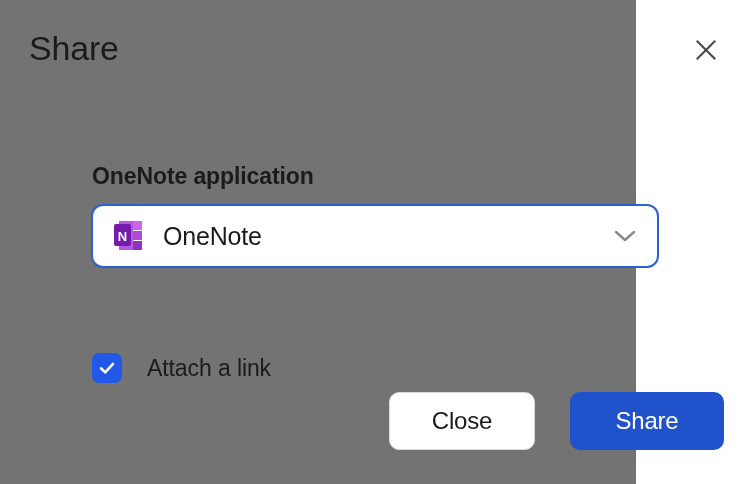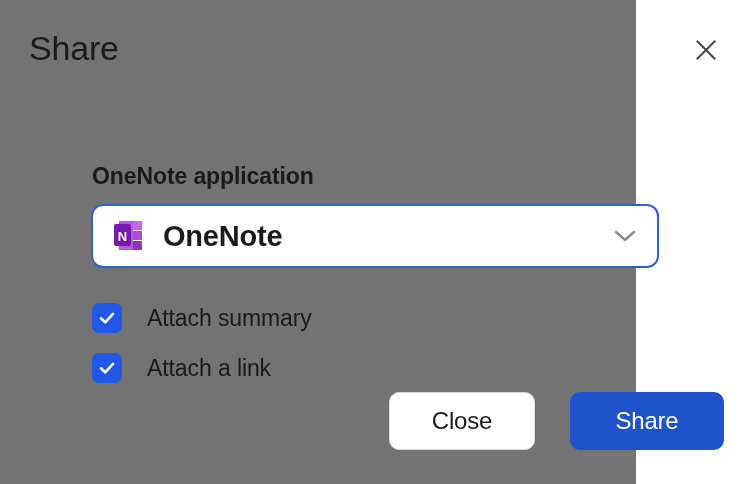--- a/index.html
+++ b/index.html
@@ -86,23 +86,23 @@
     position: relative;
     flex: 0 0 auto;
     margin-left: 20px;
     width: 30px;
     height: 32px;
     display: block;
   }
 
   #selected-application-name {
     margin-left: 20px;
-    font-size: 29px;
+    font-size: 25px;
     line-height: 32px;
-    font-weight: 700;
+    font-weight: 400;
     color: #1b1b1b;
     letter-spacing: -0.2px;
     white-space: nowrap;
   }
 
   #dropdown-chevron-icon {
     position: absolute;
     right: 20px;
     top: 50%;
     transform: translateY(-50%);
@@ -220,30 +220,20 @@
 
     <span id="selected-application-name">OneNote</span>
 
     <span id="dropdown-chevron-icon">
       <svg width="22" height="14" viewBox="0 0 22 14" aria-hidden="true">
         <path d="M2 3 L11 11 L20 3" stroke="#8a8a8f" stroke-width="2.4" fill="none" stroke-linecap="round" stroke-linejoin="round"></path>
       </svg>
     </span>
   </div>
 
-  <div class="checkbox-row" id="checkbox-row-attach-summary">
-    <span class="checkbox-box">
-      <span>
-        <svg width="20" height="20" viewBox="0 0 20 20" aria-hidden="true">
-          <path d="M4 10.3 L8.2 14.4 L16 5.9" stroke="#ffffff" stroke-width="2.6" fill="none" stroke-linecap="round" stroke-linejoin="round"></path>
-        </svg>
-      </span>
-    </span>
-    <span class="checkbox-label">Attach summary</span>
-  </div>
 
   <div class="checkbox-row" id="checkbox-row-attach-link">
     <span class="checkbox-box">
       <span>
         <svg width="20" height="20" viewBox="0 0 20 20" aria-hidden="true">
           <path d="M4 10.3 L8.2 14.4 L16 5.9" stroke="#ffffff" stroke-width="2.6" fill="none" stroke-linecap="round" stroke-linejoin="round"></path>
         </svg>
       </span>
     </span>
     <span class="checkbox-label">Attach a link</span>

